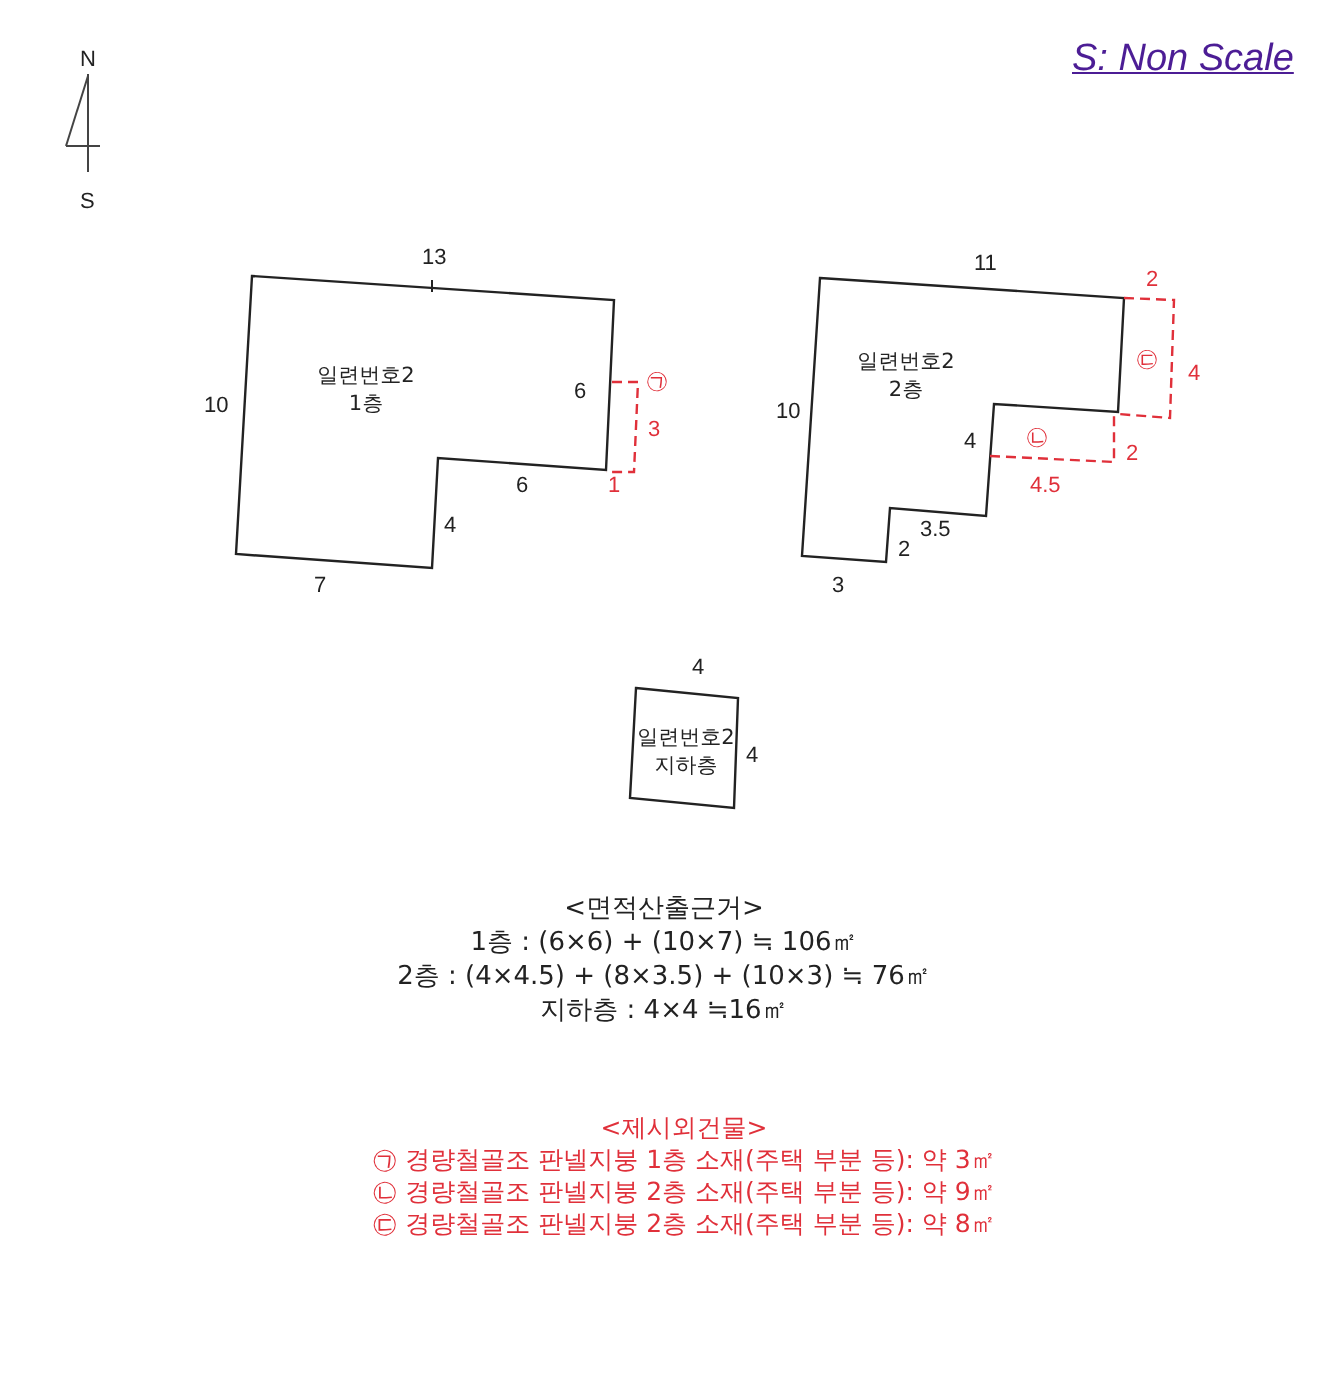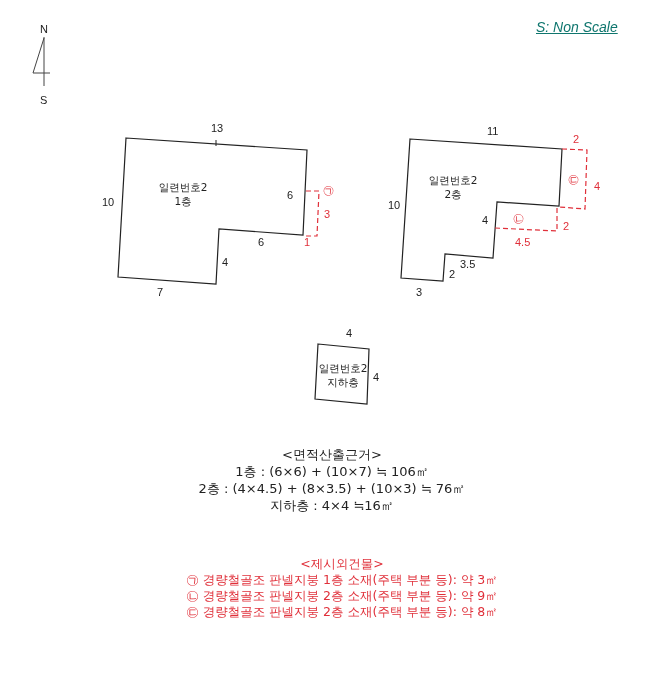--- a/index.html
+++ b/index.html
@@ -1,20 +1,20 @@
 <!DOCTYPE html>
 <html><head>
 <meta charset="utf-8">
 <style>
   html, body { margin: 0; padding: 0; background: #ffffff; }
   body { width: 663px; height: 700px; position: relative; overflow: hidden;
          font-family: "DejaVu Sans", "Liberation Sans", sans-serif; color: #222; }
   svg.plan { position: absolute; left: 0; top: 0; }
   .scale-note { position: absolute; left: 536px; top: 19px; font-family: "Liberation Sans", sans-serif;
-                font-style: italic; font-size: 14px; color: #0f766e; text-decoration: underline; }
+                font-style: italic; font-size: 19px; color: #4c1d95; text-decoration: underline; }
   .calc { position: absolute; left: 0; width: 700px; text-align: center; font-size: 13px; line-height: 17px; color: #222; }
   .calc .line { display: block; white-space: nowrap; }
   .annex { position: absolute; left: 0; width: 700px; text-align: center; font-size: 12.5px; line-height: 16px; color: #e0303a; }
   .annex .line { display: block; white-space: nowrap; }
   .lbl { font-family: "Liberation Sans", sans-serif; font-size: 11px; fill: #222; }
   .lbl-red { font-family: "Liberation Sans", sans-serif; font-size: 11px; fill: #e0303a; }
   .room { font-family: "DejaVu Sans", sans-serif; font-size: 10.5px; fill: #222; }
 </style>
 </head>
 <body>

